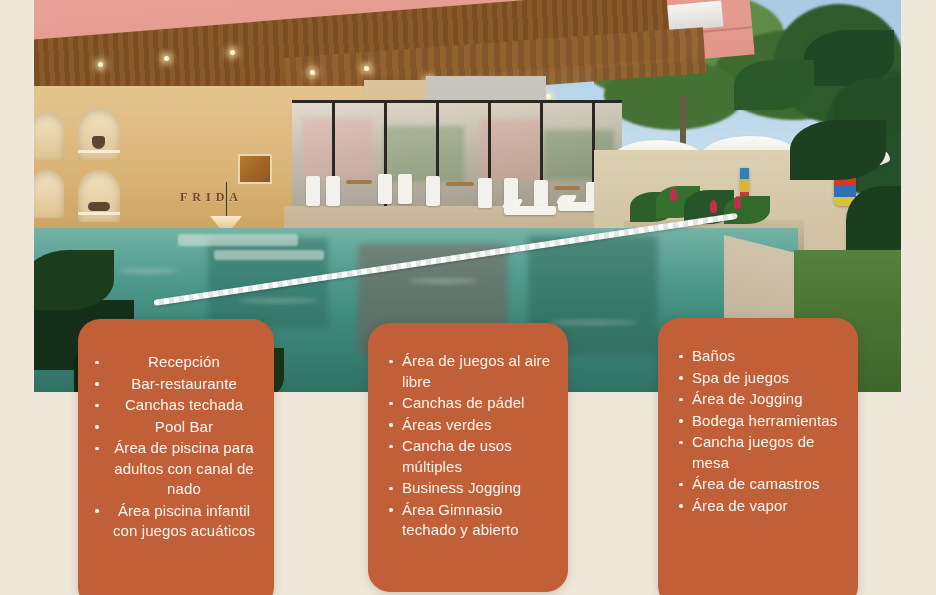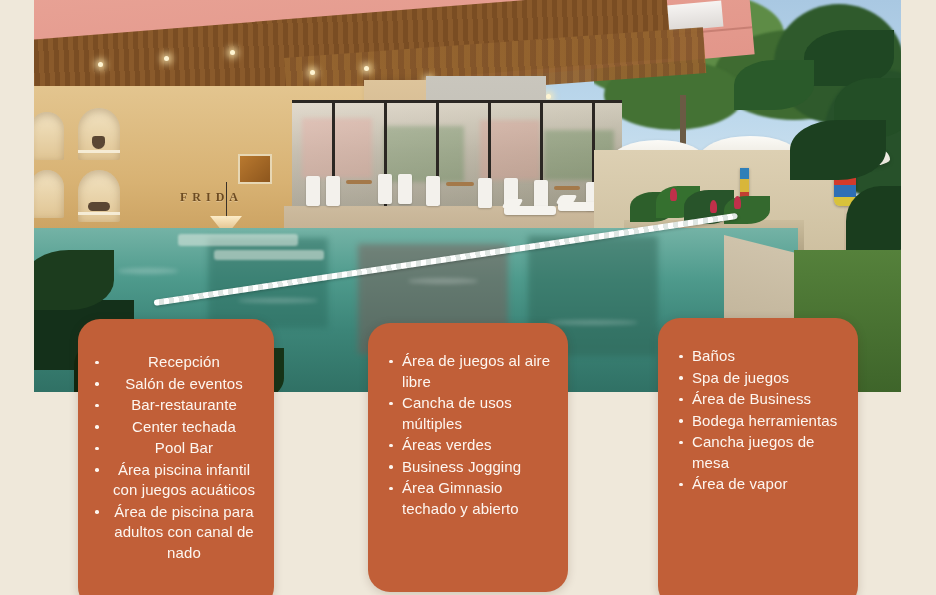--- a/index.html
+++ b/index.html
@@ -322,43 +322,44 @@
     <div class="frond" style="left:40px;top:330px;width:120px;height:70px;background:#10280f;"></div>
     <div class="frond" style="left:140px;top:348px;width:110px;height:60px;background:#173418;"></div>
     <div class="frond" style="left:-10px;top:250px;width:90px;height:60px;background:#1c3c1e;"></div>
 
     <div class="photo-fade"></div>
   </div>
 
   <div class="card" id="card-1">
     <ul>
       <li>Recepción</li>
-      <li>Salón de eventos</li>
       <li>Bar-restaurante</li>
-      <li>Center techada</li>
+      <li>Canchas techada</li>
       <li>Pool Bar</li>
+      <li>Área de piscina para adultos con canal de nado</li>
       <li>Área piscina infantil con juegos acuáticos</li>
-      <li>Área de piscina para adultos con canal de nado</li>
     </ul>
   </div>
 
   <div class="card" id="card-2">
     <ul>
       <li>Área de juegos al aire libre</li>
+      <li>Canchas de pádel</li>
+      <li>Áreas verdes</li>
       <li>Cancha de usos múltiples</li>
-      <li>Áreas verdes</li>
       <li>Business Jogging</li>
       <li>Área Gimnasio techado y abierto</li>
     </ul>
   </div>
 
   <div class="card" id="card-3">
     <ul>
       <li>Baños</li>
       <li>Spa de juegos</li>
-      <li>Área de Business</li>
+      <li>Área de Jogging</li>
       <li>Bodega herramientas</li>
       <li>Cancha juegos de mesa</li>
+      <li>Área de camastros</li>
       <li>Área de vapor</li>
     </ul>
   </div>
 
 </div>
 
 </body></html>

